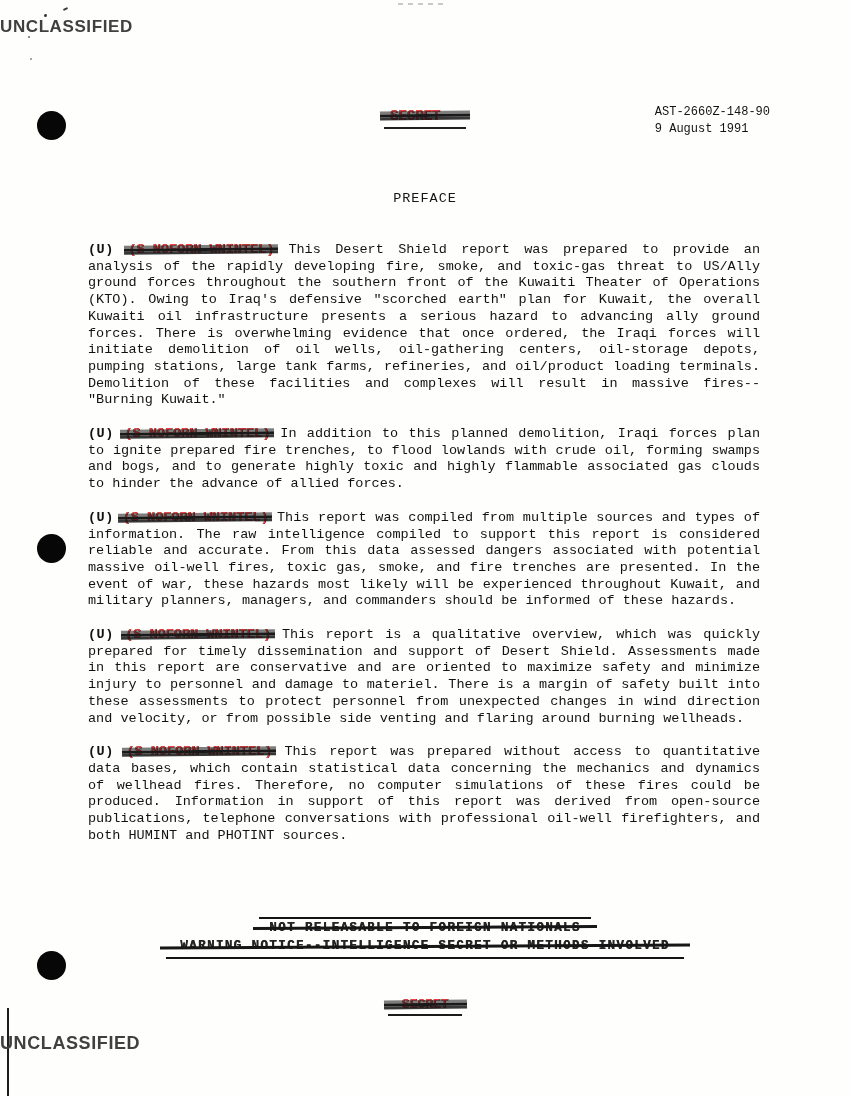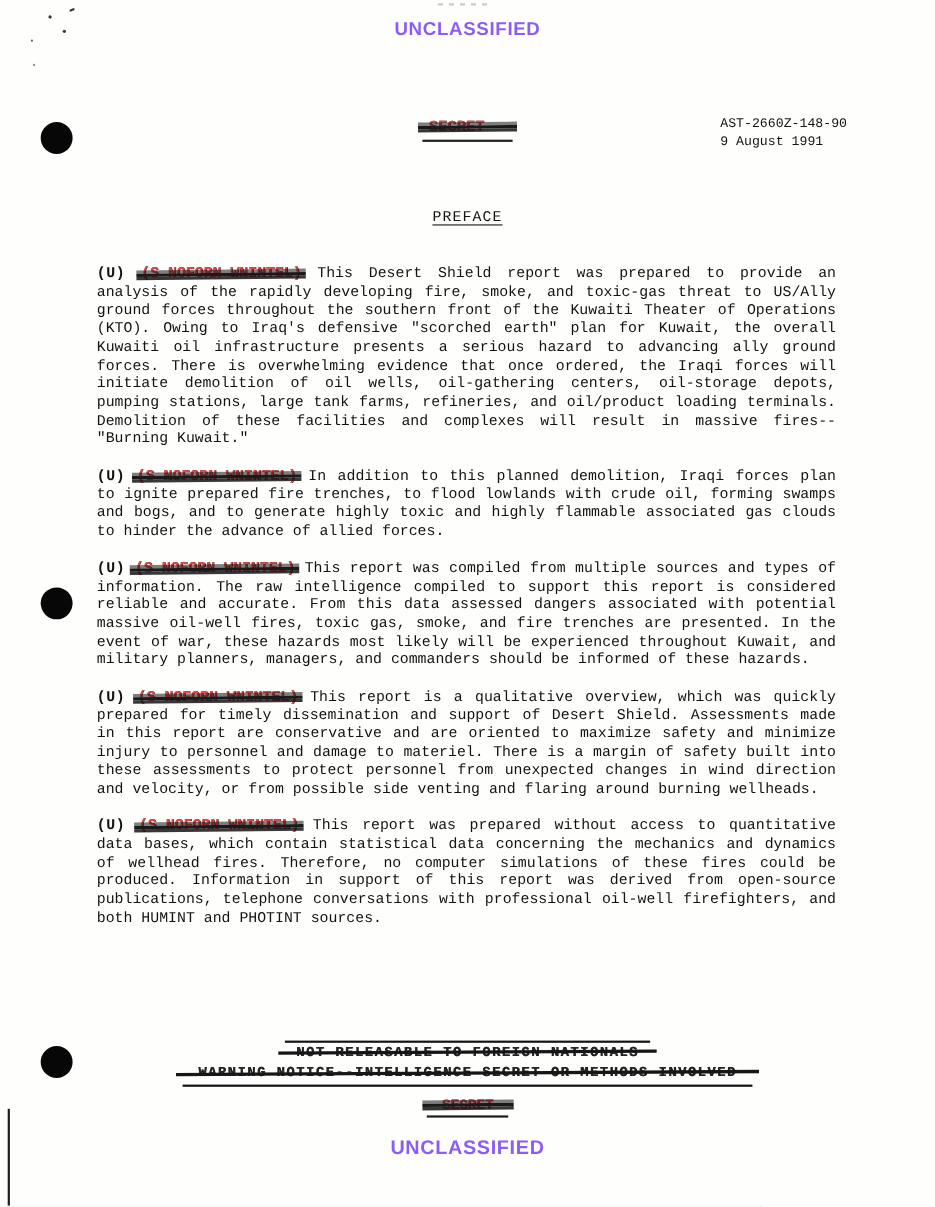--- a/index.html
+++ b/index.html
@@ -8,24 +8,23 @@
   .page {
     position:relative;
     width:850px; height:1097px;
     background:#fefefd;
     color:#141414;
     overflow:hidden;
     margin:0 auto;
   }
   .banner {
     position:absolute; left:0; width:100%;
-    text-align:center;
     font-family:"Liberation Sans", sans-serif;
     font-weight:bold; font-size:17px; letter-spacing:0.6px;
-    color:#8b5cf6;
+    color:#404040;
   }
   .banner-top { top:17px; }
   .banner-bottom { top:1033px; font-size:18px; }
 
   .hole {
     position:absolute; left:37px;
     width:29px; height:29px; border-radius:50%;
     background:#070707;
   }
   .hole-1 { top:111px; }
@@ -68,36 +67,35 @@
 
   .doc-id {
     position:absolute; right:80px; top:104px;
     font-size:12px; line-height:17px; text-align:left;
     color:#131313;
   }
 
   .preface-title {
     position:absolute; left:0; width:100%; top:191px; text-align:center;
     font-size:13.5px; letter-spacing:1px;
-    text-decoration:underline; text-underline-offset:3px;
+    text-underline-offset:3px;
   }
 
   .content {
     position:absolute; left:88px; top:242px; width:672px;
     font-size:13.5px; line-height:16.7px;
     text-align:justify;
     color:#121212;
   }
   .content p { margin-bottom:17px; }
   .content .marker { font-weight:bold; letter-spacing:0.5px; }
 
   .caveat-block {
     position:absolute; left:0; width:100%; top:917px; text-align:center;
     line-height:17px;
-    margin-top:29px;
   }
   .caveat-line {
     display:inline-block; position:relative;
     font-weight:bold; font-size:12.5px; letter-spacing:1.4px;
     color:#242424; text-shadow:0.4px 0 0 #242424;
   }
   .caveat-line::after {
     content:""; position:absolute; left:-6px; right:-6px; top:7px; height:2.5px;
     background:#161616; transform:rotate(-0.3deg);
   }

